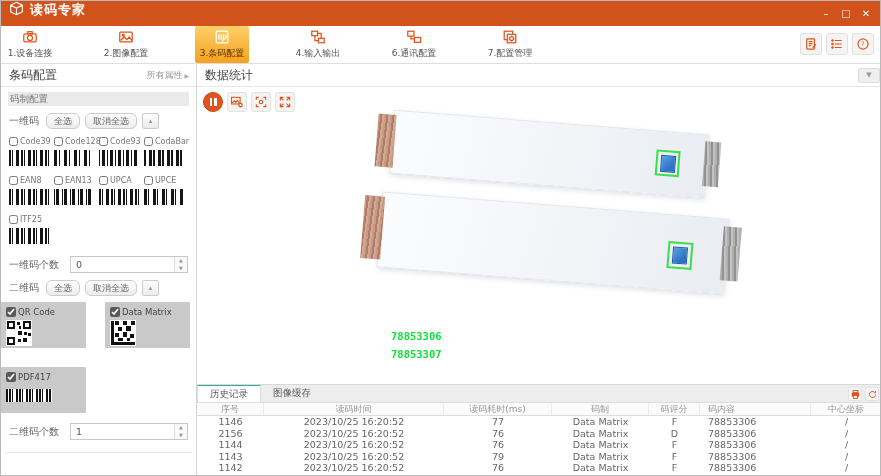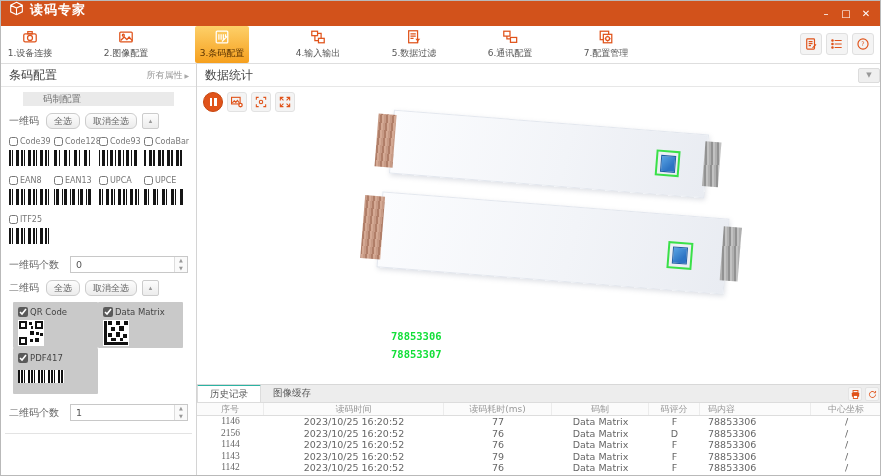--- a/index.html
+++ b/index.html
@@ -24,21 +24,21 @@
   .nav-tab.active .nav-tab-label { color:#5a3200; }
   .nav-actions { position:absolute; right:6px; top:7px; display:flex; gap:4px; }
   .nav-action-btn { width:22px; height:22px; background:#f4f4f4; border:1px solid #e0e0e0; border-radius:3px; display:flex; align-items:center; justify-content:center; }
   .nav-action-btn svg { width:14px; height:14px; stroke:#e0531a; fill:none; stroke-width:1.5; }
 
   
   .left-panel { position:absolute; left:0; top:63px; width:196px; height:413px; background:#fff; border-right:1px solid #d4d4d4; }
   .lp-header { height:23px; border-bottom:1px solid #e7e7e7; display:flex; align-items:center; justify-content:space-between; padding:0 7px 0 8px; }
   .lp-title { font-size:12px; color:#444; }
   .all-props { font-size:9px; color:#999; display:flex; align-items:center; gap:2px; }
-  .section-bar { margin:5px 22px 0; height:14px; background:#eaeaea; font-size:9.5px; color:#777; line-height:14px; padding-left:20px; }
+  .section-bar { margin:5px 7px 0; height:14px; background:#eaeaea; font-size:9.5px; color:#777; line-height:14px; padding-left:2px; }
   .group-row { margin:7px 8px 0; height:16px; display:flex; align-items:center; gap:5px; }
   .group-label { font-size:10px; color:#666; margin-right:2px; }
   .mini-btn { height:16px; padding:0 7px; background:linear-gradient(180deg,#fdfdfd,#ececec); border:1px solid #ccc; border-radius:6px; font-size:9px; color:#666; line-height:14px; }
   .collapse-btn { width:17px; height:16px; background:linear-gradient(180deg,#fdfdfd,#ececec); border:1px solid #ccc; border-radius:2px; font-size:6px; color:#999; text-align:center; line-height:14px; }
   .bc-grid { margin:6px 8px 0; display:grid; grid-template-columns:repeat(4,42px); column-gap:3px; row-gap:6px; }
   .bc-item { height:33px; }
   .bc-head { display:flex; align-items:center; height:13px; gap:2px; }
   .bc-head input { width:9px; height:9px; accent-color:#5a5a5a; }
   .bc-label { font-size:8px; color:#777; white-space:nowrap; }
   .bc-bars { width:40px; height:16px; margin-top:2px; background-color:#fff;
@@ -47,21 +47,21 @@
   .bc-item:nth-child(3) .bc-bars { background-image:repeating-linear-gradient(90deg,#151515 0 1px,#fff 1px 3px,#151515 3px 6px,#fff 6px 8px); }
   .bc-item:nth-child(4) .bc-bars { background-image:repeating-linear-gradient(90deg,#151515 0 2px,#fff 2px 5px,#151515 5px 8px,#fff 8px 9px); }
   .bc-item:nth-child(6) .bc-bars { background-image:repeating-linear-gradient(90deg,#151515 0 1px,#fff 1px 2px,#151515 2px 5px,#fff 5px 8px); }
   .bc-item:nth-child(8) .bc-bars { background-image:repeating-linear-gradient(90deg,#151515 0 3px,#fff 3px 4px,#151515 4px 5px,#fff 5px 9px); }
   .count-row { margin:10px 8px 0; display:flex; align-items:center; justify-content:space-between; }
   .count-label { font-size:10px; color:#666; }
   .spinner { width:118px; height:17px; border:1px solid #c8c8c8; background:#fff; display:flex; }
   .spin-value { flex:1; font-size:9.5px; color:#555; line-height:15px; padding-left:5px; }
   .spin-btns { width:13px; border-left:1px solid #ddd; display:flex; flex-direction:column; }
   .spin-btn { flex:1; font-size:5px; color:#999; text-align:center; line-height:7px; background:#fafafa; }
-  .tile-grid { margin:6px 12px 0; display:grid; grid-template-columns:85px 85px; gap:0; }
+  .tile-grid { margin:6px 0 0; display:grid; grid-template-columns:85px 85px; gap:19px; }
   .code-tile { height:46px; background:#c9c9c9; border-radius:1px; padding:3px 5px; }
   .code-tile .bc-head input { width:10px; height:10px; }
   .tile-label { font-size:8.5px; color:#444; }
   .qr-img, .dm-img { width:26px; height:26px; margin-top:2px; }
   .pdf-img { width:46px; height:13px; margin-top:6px; background:#fff;
     background-image:repeating-linear-gradient(90deg,#111 0 2px,#fff 2px 3px,#111 3px 5px,#fff 5px 6px,#111 6px 7px,#fff 7px 10px); }
   .lp-divider { margin:12px 4px 0; border-top:1px solid #e3e3e3; }
 
   
   .main-panel { position:absolute; left:196px; top:63px; width:685px; height:413px; background:#fff; }
@@ -92,21 +92,21 @@
   .bt-tabbar { height:18px; background:#ededed; border-bottom:1px solid #dcdcdc; display:flex; align-items:flex-end; position:relative; }
   .bt-tab { height:18px; padding:0 12px; font-size:9.5px; color:#555; line-height:17px; }
   .bt-tab.active { background:#fff; border-top:2px solid #2bb3a2; border-left:1px solid #dcdcdc; border-right:1px solid #dcdcdc; line-height:15px; }
   .bt-actions { position:absolute; right:3px; top:2px; display:flex; gap:3px; }
   .bt-action-btn { width:14px; height:14px; display:flex; align-items:center; justify-content:center; background:#f6f6f6; border:1px solid #e4e4e4; border-radius:2px; }
   .bt-action-btn svg { width:11px; height:11px; stroke:#e0531a; fill:none; stroke-width:1.5; }
   .hist-header { display:flex; height:13px; background:#fbfbfb; border-bottom:1px solid #ddd; }
   .hist-header .hcell { font-size:9px; color:#999; text-align:center; line-height:13px; border-right:1px solid #ececec; overflow:hidden; white-space:nowrap; }
   .hist-row { display:flex; height:11.5px; }
   .hist-row .cell { font-size:9.5px; color:#666; text-align:center; line-height:11.5px; overflow:hidden; white-space:nowrap; }
-  .c0{width:67px;font-family:Liberation Serif, serif;} .c1{width:180px;} .c2{width:108px;} .c3{width:97px;} .c4{width:51px;} .c5{width:111px; text-align:left !important; padding-left:8px;} .c6{width:71px; flex:1;}
+  .c0{width:67px;} .c1{width:180px;} .c2{width:108px;} .c3{width:97px;} .c4{width:51px;} .c5{width:111px; text-align:left !important; padding-left:8px;} .c6{width:71px; flex:1;}
 </style>
 </head>
 <body>
 
 <div id="window">
 
   <div class="titlebar">
     <svg class="title-logo" viewBox="0 0 18 18">
         <path d="M9 1.5L16 5v8l-7 3.5L2 13V5z M2 5l7 3.5L16 5 M9 8.5V16" stroke="#fff" stroke-width="1.3" fill="none"></path>
       </svg>
@@ -144,28 +144,20 @@
           </svg>
         <span class="nav-tab-label">3.条码配置</span>
       </div>
       <div class="nav-tab">
         <svg viewBox="0 0 18 18">
             <rect x="2" y="2.5" width="6.5" height="5"></rect>
             <rect x="9.5" y="10.5" width="6.5" height="5"></rect>
             <path d="M5.5 7.5v5.5h4 M12.5 10.5V5h-4"></path>
           </svg>
         <span class="nav-tab-label">4.输入输出</span>
-      </div>
-      <div class="nav-tab">
-        <svg viewBox="0 0 18 18">
-            <rect x="3" y="2" width="10" height="13.5"></rect>
-            <path d="M5 5.5h6 M5 8h6 M5 10.5h3.5"></path>
-            <path d="M10.5 11h5.5l-2.2 2.4v2l-1.2-.7v-1.3z" fill="#e0531a" stroke="none"></path>
-          </svg>
-        <span class="nav-tab-label">5.数据过滤</span>
       </div>
       <div class="nav-tab">
         <svg viewBox="0 0 18 18">
             <rect x="2" y="2.5" width="7" height="5.5"></rect>
             <path d="M5.5 8v3h4"></path>
             <rect x="9.5" y="9.5" width="7" height="5.5"></rect>
           </svg>
         <span class="nav-tab-label">6.通讯配置</span>
       </div>
       <div class="nav-tab">

